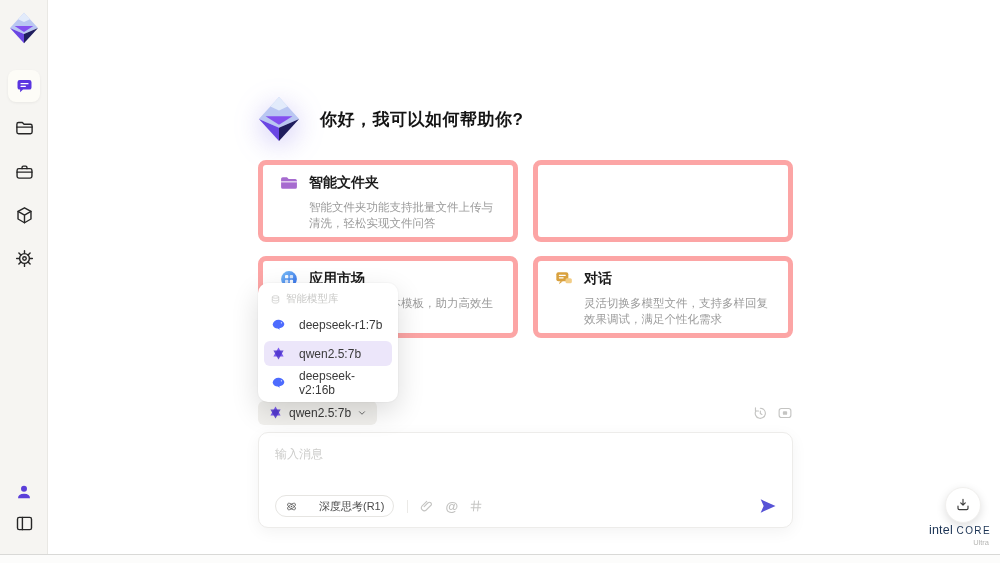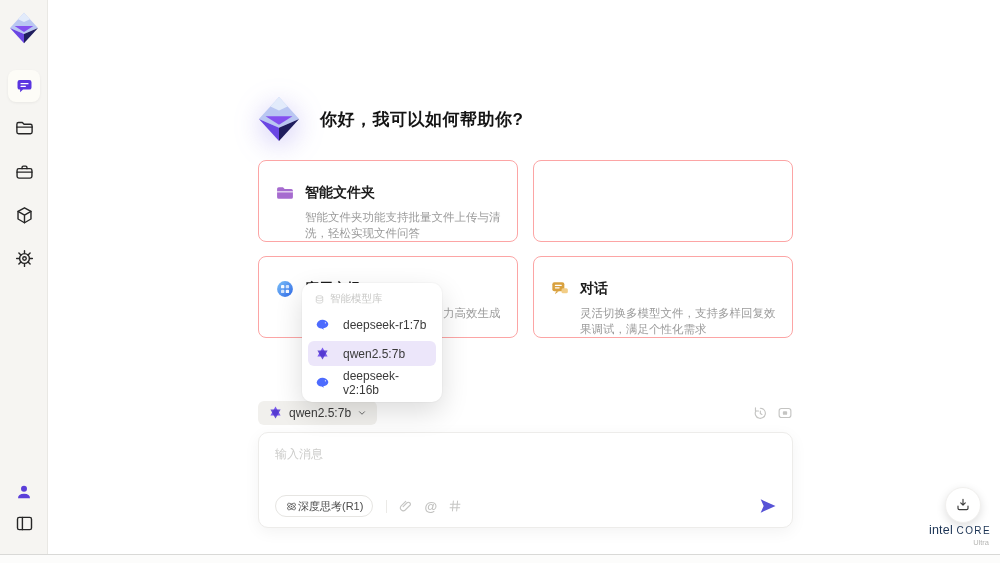--- a/index.html
+++ b/index.html
@@ -18,31 +18,31 @@
   .side-bottom { position:absolute; left:8px; width:32px; height:32px;
                  display:flex; align-items:center; justify-content:center; cursor:pointer; }
 
   
   .hero { position:absolute; left:256px; top:96px; display:flex; align-items:center; gap:18px; }
   .hero-logo { width:46px; height:46px; filter:drop-shadow(0 6px 14px rgba(110,90,230,.35)); }
   .hero-title { font-size:17px; font-weight:700; color:#141414; letter-spacing:.5px; }
 
   
   .card { position:absolute; width:260px; height:82px; background:#fff;
-          border:1px solid #fca5a5; border-radius:8px; padding:22px 16px 0 16px; cursor:pointer; }
+          border:5px solid #fca5a5; border-radius:8px; padding:8px 16px 0 16px; cursor:pointer; }
   .card-head { display:flex; align-items:center; gap:10px; }
   .card-head svg { width:20px; height:20px; flex:0 0 auto; }
   .card-title { font-size:14px; font-weight:700; color:#1c1c1c; }
   .card-desc { margin:6px 0 0 30px; font-size:11.5px; line-height:16px; color:#9b9b9b;
                overflow:hidden; max-height:33px; }
 
   
   .dropdown { position:absolute; left:258px; top:283px; width:140px; background:#fff;
               border-radius:10px; box-shadow:0 10px 28px rgba(0,0,0,.14), 0 0 0 1px rgba(0,0,0,.02);
-              padding:7px 6px; z-index:20;margin-left:44px; }
+              padding:7px 6px; z-index:20; }
   .dd-header { display:flex; align-items:center; gap:5px; height:18px; padding:0 6px;
                font-size:10.5px; color:#c9c9c7; }
   .dd-item { display:flex; align-items:center; gap:13px; height:25px; margin-top:4px;
              padding:0 7px; border-radius:6px; font-size:12px; color:#3a3a3a; cursor:pointer; }
   .dd-item.selected { background:#ece6fa; }
   .dd-item svg { width:15px; height:15px; flex:0 0 auto; }
 
   
   .model-row { position:absolute; left:258px; top:400px; width:535px; height:25px;
                display:flex; align-items:center; }
@@ -57,21 +57,21 @@
   
   .composer { position:absolute; left:258px; top:432px; width:535px; height:96px;
               background:#fff; border:1px solid #edecea; border-radius:10px;
               box-shadow:0 4px 16px rgba(0,0,0,.05); }
   .composer input { position:absolute; left:16px; top:11px; width:430px; height:20px;
               border:none; outline:none; font-size:12px; color:#333; background:transparent;
               font-family:inherit; }
   .composer input::placeholder { color:#ccccca; }
   .composer-bar { position:absolute; left:16px; right:14px; bottom:9px; height:24px;
               display:flex; align-items:center; }
-  .chip { display:inline-flex; align-items:center; gap:0; height:22px; padding:0 9px;
+  .chip { display:inline-flex; align-items:center; gap:21px; height:22px; padding:0 9px;
           border:1px solid #e6e5e2; border-radius:12px; background:#fff; font-size:11px;
           color:#4c4c4c; font-family:inherit; cursor:pointer; white-space:nowrap; }
   .chip svg { width:13px; height:13px; }
   .vdiv { width:1px; height:13px; background:#ebeae7; margin:0 11px 0 13px; }
   .tool-icons { display:flex; align-items:center; gap:11px; }
   .tool-icons svg, .tool-icons .at { cursor:pointer; }
   .at { font-size:13px; font-weight:700; color:#c2c2c0; line-height:1; }
   .composer-bar .spacer { flex:1; }
   .send { width:20px; height:20px; cursor:pointer; }
 

